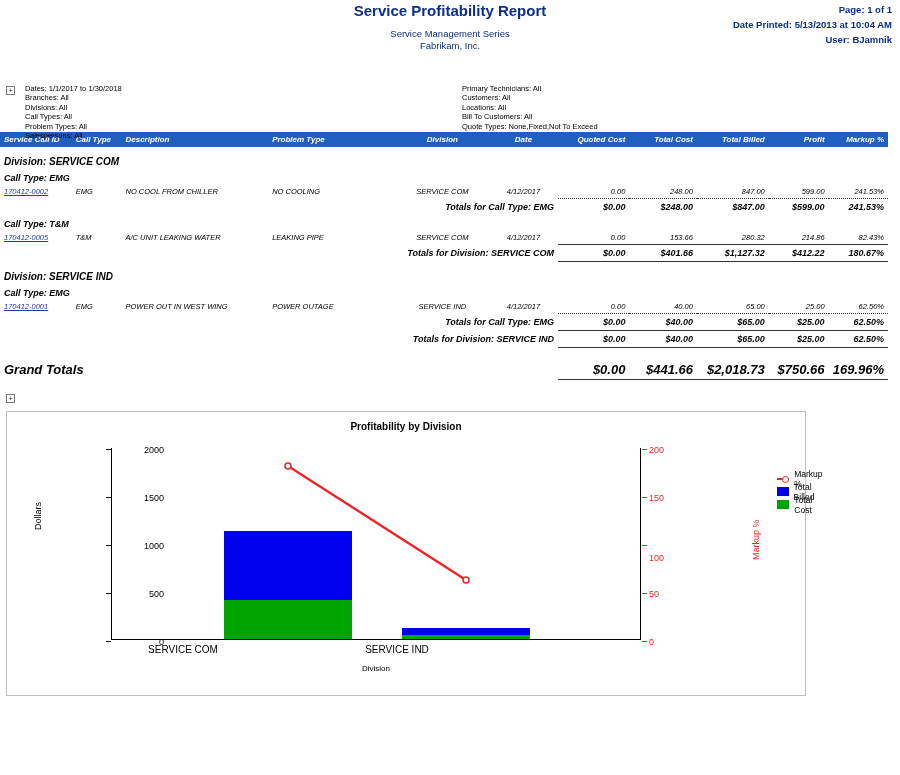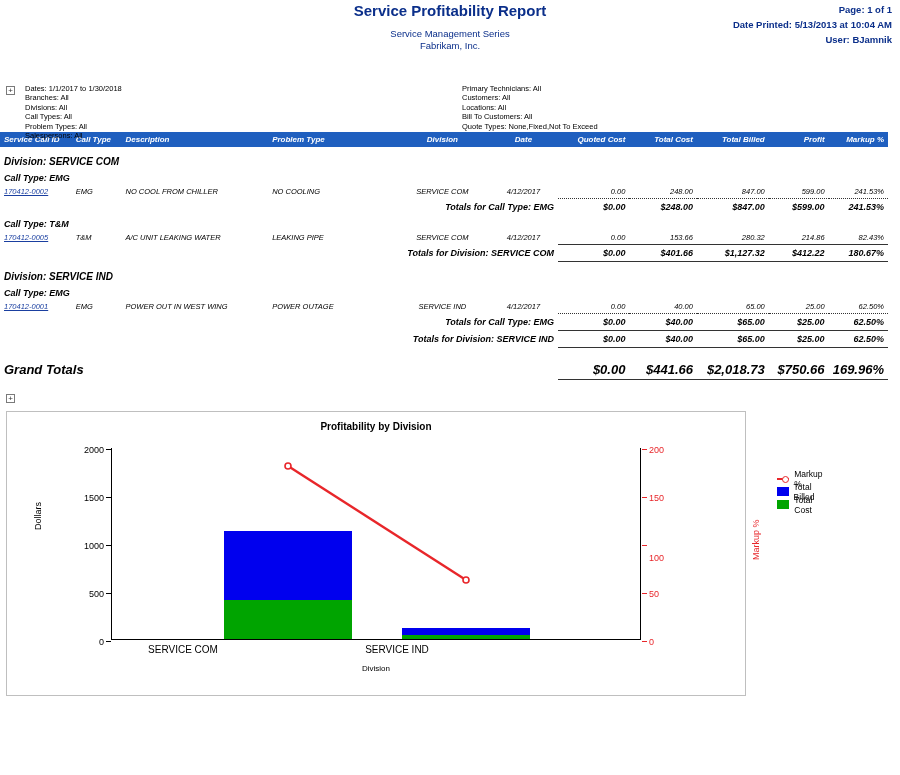--- a/index.html
+++ b/index.html
@@ -59,21 +59,21 @@
   .rule-solid { border-top: 1px solid #333; }
   .rule-solid-bottom { border-bottom: 1px solid #333; }
   tr.grand td { font-size: 13px; font-weight: bold; padding-top: 14px; }
 
   .exp2 { position: relative; margin: 14px 0 0 6px; width: 9px; height: 9px;
           border: 1px solid #7a7a7a; background:#fff; font-size: 8px; line-height: 7px;
           text-align:center; color:#333; }
 
   
   .chart-box {
-    margin: 8px 6px 0 6px; width: 740px; height: 285px;
+    margin: 8px 6px 0 6px; width: 800px; height: 285px;
     border: 1px solid #bfbfbf; background: #fff; position: relative;
   }
   .chart-title {
     position: absolute; top: 9px; left: 0; right: 0; text-align: center;
     font-size: 10px; font-weight: bold; color: #000;
   }
   .plot {
     position: absolute; left: 104px; top: 36px; width: 530px; height: 192px;
     border: 1px solid #000; border-top: none; border-right: none;
   }

